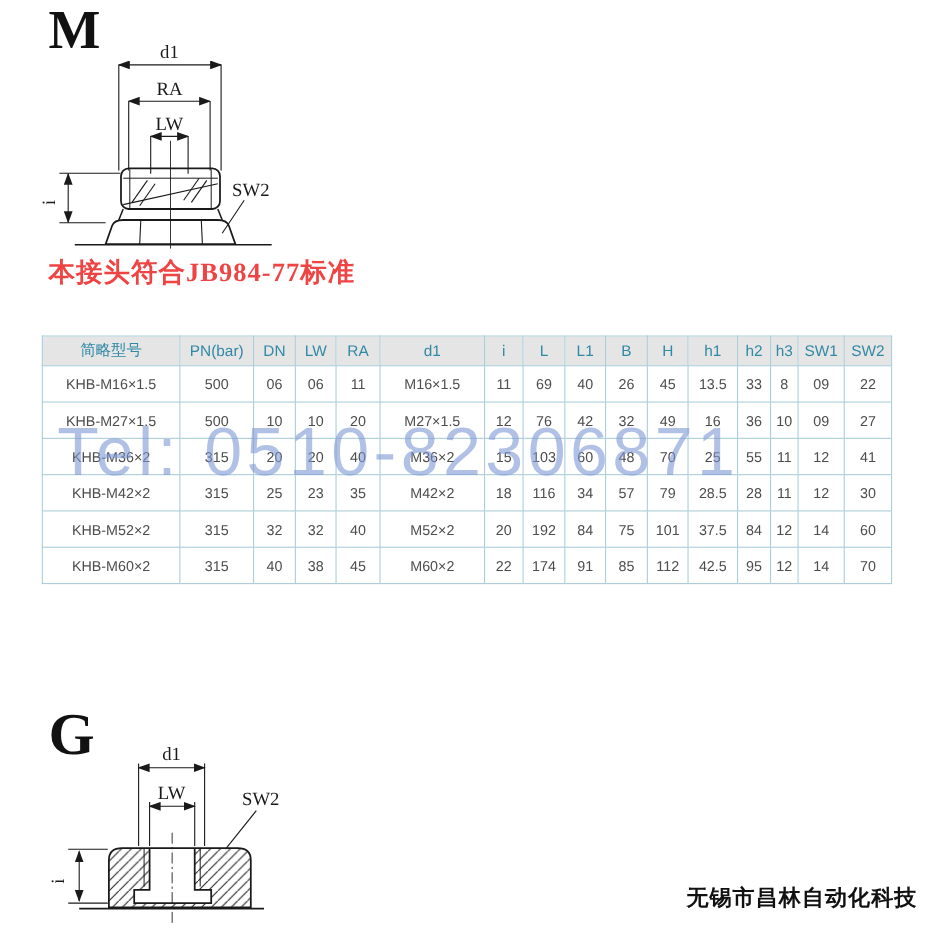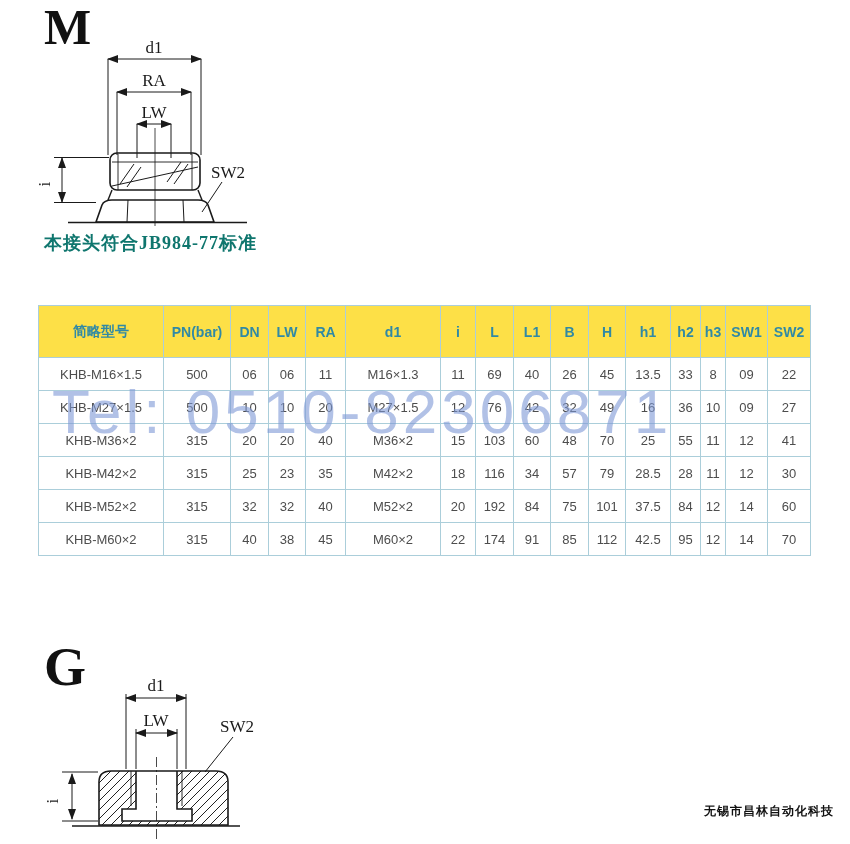--- a/index.html
+++ b/index.html
@@ -13,43 +13,43 @@
     color:#111; line-height:1;
   }
   #letter-m { left:44px; top:2px; font-size:50px; }
   #letter-g { left:44px; top:640px; font-size:54px; }
   .diagram { position:absolute; }
   #m-diagram { left:35px; top:36px; }
   #g-diagram { left:35px; top:655px; }
   .dim-label { font-family:"Liberation Serif", serif; font-size:17px; fill:#1a1a1a; }
   #std-note {
     position:absolute; left:44px; top:231px; font-family:"Liberation Serif", serif;
-    font-size:18px; font-weight:600; color:#0f766e; letter-spacing:1px;
+    font-size:24px; font-weight:600; color:#ef4444; letter-spacing:1px;
   }
   
   #spec-table-wrap { position:absolute; left:38px; top:305px; width:774px; }
   table { border-collapse:collapse; table-layout:fixed; width:772px; }
   th, td {
     border:1px solid #abceda; text-align:center; vertical-align:middle;
     overflow:hidden; white-space:nowrap;
   }
   th {
-    height:52px; background:#fde047; color:#3089a5; font-weight:700; font-size:14px;
+    height:27px; background:#e5e5e5; color:#3089a5; font-weight:400; font-size:14px;
   }
   td { height:33px; color:#4d4d4d; font-size:13px; background:#ffffff; }
   
   .watermark {
     position:absolute; left:52px; font-family:Liberation Sans, sans-serif;
     font-size:62px; line-height:68px; letter-spacing:4px; white-space:nowrap;
     color:rgba(125,152,213,0.60); z-index:5; pointer-events:none;
   }
   #wm-tel { top:378px; }
   #wm-fax { top:479px; }
   #footer-company {
-    position:absolute; right:16px; top:803px; font-size:12px; font-weight:700;
+    position:absolute; right:16px; top:803px; font-size:20px; font-weight:700;
     color:#111; letter-spacing:1px;
   }
 </style>
 </head>
 <body>
 
 <div id="page">
 
   <div id="letter-m" class="big-letter">M</div>
 
@@ -149,21 +149,21 @@
             <th>SW2</th>
           </tr>
         </thead>
       <tbody>
           <tr>
             <td>KHB-M16×1.5</td>
             <td>500</td>
             <td>06</td>
             <td>06</td>
             <td>11</td>
-            <td>M16×1.3</td>
+            <td>M16×1.5</td>
             <td>11</td>
             <td>69</td>
             <td>40</td>
             <td>26</td>
             <td>45</td>
             <td>13.5</td>
             <td>33</td>
             <td>8</td>
             <td>09</td>
             <td>22</td>

